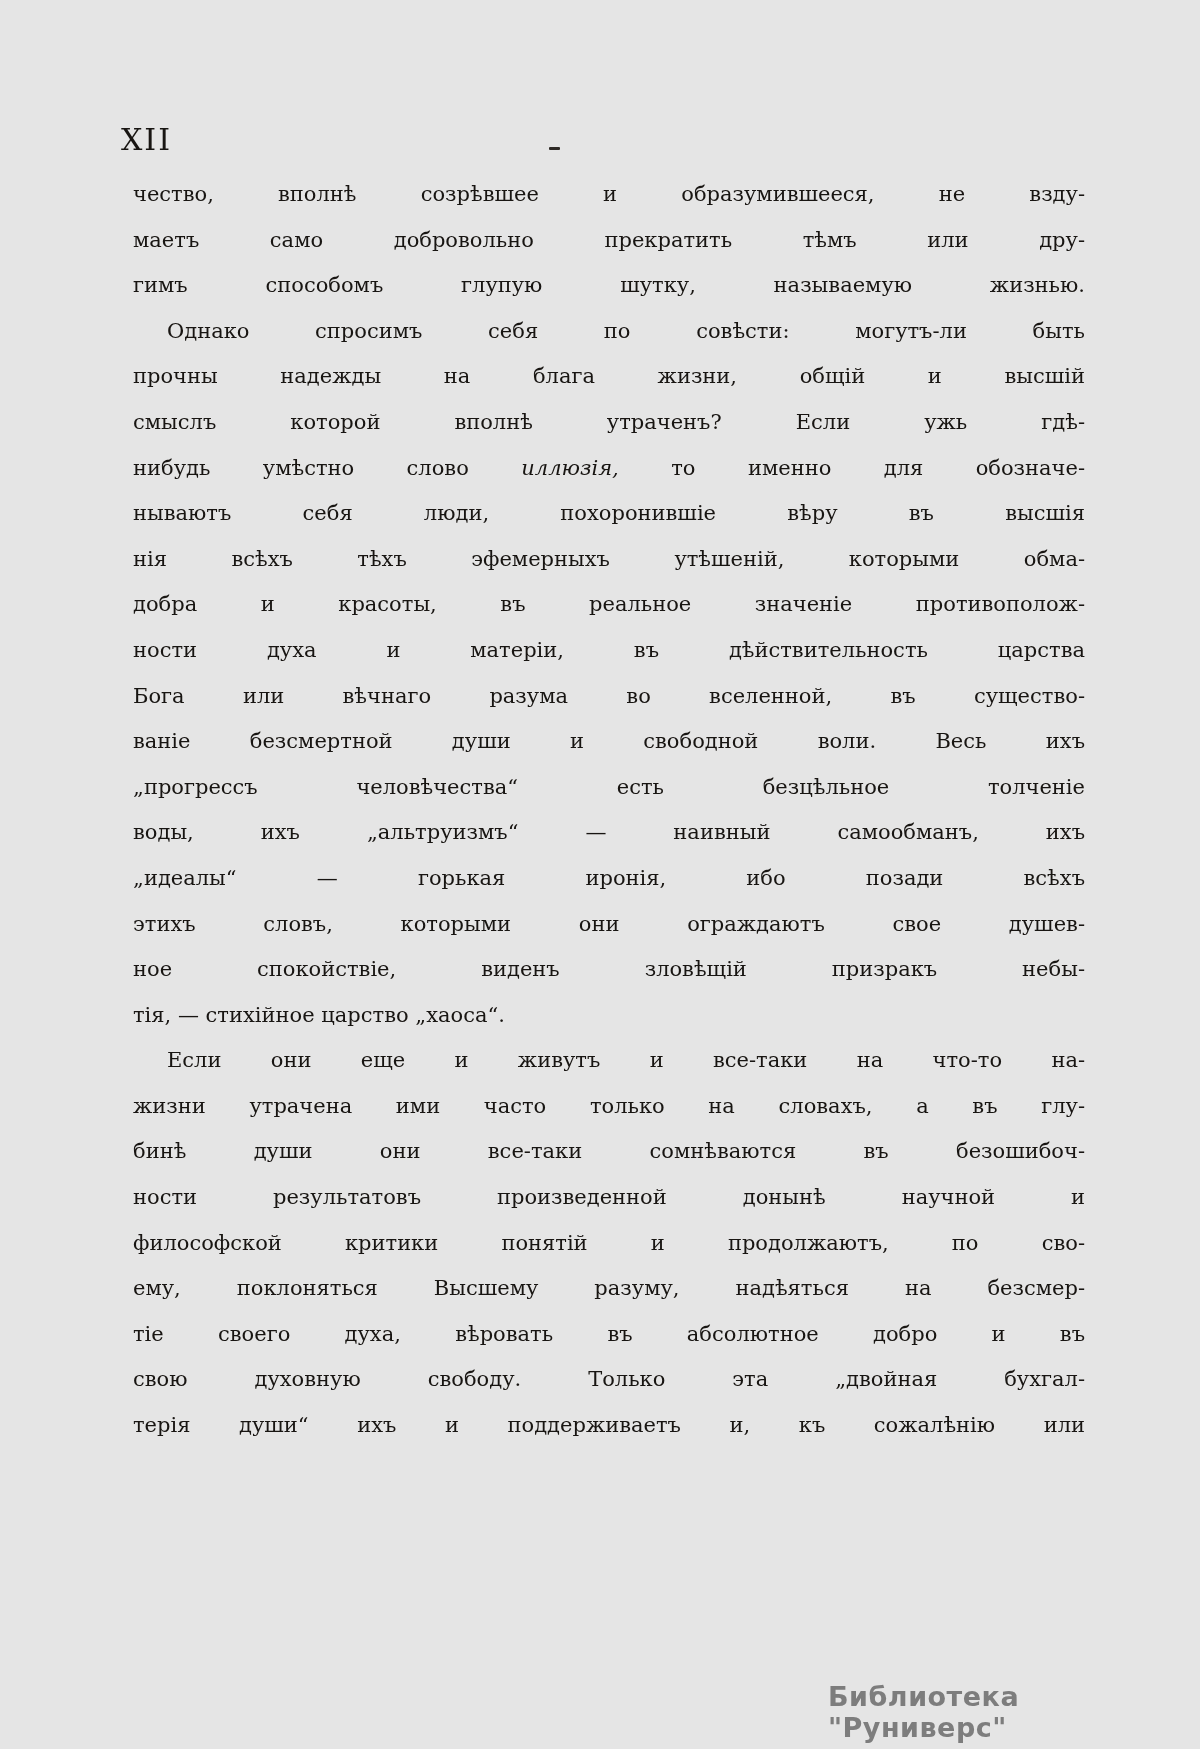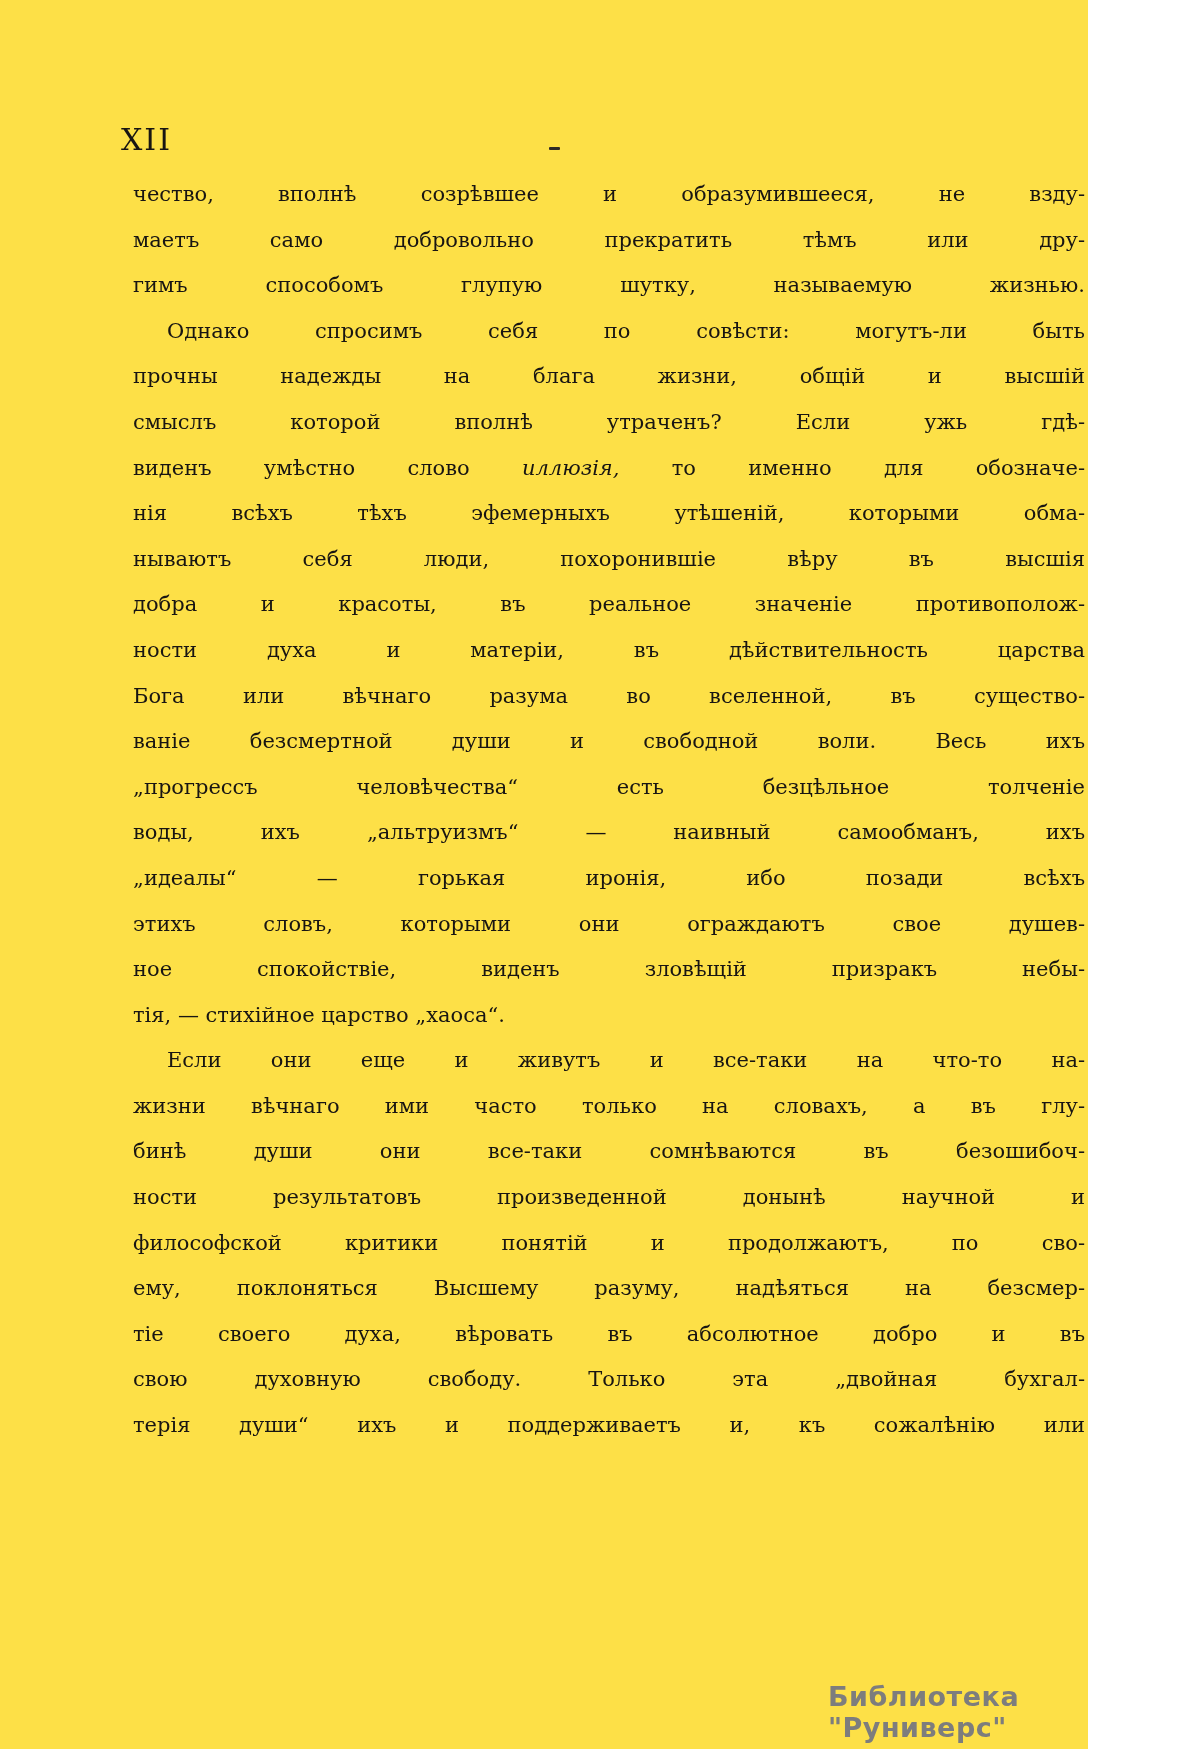--- a/index.html
+++ b/index.html
@@ -2,23 +2,23 @@
 <html><head>
 <meta charset="utf-8">
 <style>
   html, body {
     margin: 0;
     padding: 0;
     background: #ffffff;
   }
   .page {
     position: relative;
-    width: 1088px;
+    width: 1200px;
     height: 1749px;
-    background: #fde047;
+    background: #e5e5e5;
     overflow: hidden;
     font-family: "DejaVu Serif", "Liberation Serif", serif;
     color: #181512;
   }
   .page-number {
     position: absolute;
     left: 121px;
     top: 122px;
     font-size: 30px;
     letter-spacing: 2px;
@@ -76,35 +76,35 @@
 
   <div class="artifact-dash"></div>
 
   <div class="text-block">
       <div class="line"><span>чество, вполнѣ созрѣвшее и образумившееся, не взду-</span></div>
       <div class="line"><span>маетъ само добровольно прекратить тѣмъ или дру-</span></div>
       <div class="line"><span>гимъ способомъ глупую шутку, называемую жизнью.</span></div>
       <div class="line indent"><span>Однако спросимъ себя по совѣсти: могутъ-ли быть</span></div>
       <div class="line"><span>прочны надежды на блага жизни, общій и высшій</span></div>
       <div class="line"><span>смыслъ которой вполнѣ утраченъ? Если ужь гдѣ-</span></div>
-      <div class="line"><span>виденъ умѣстно слово </span><i>иллюзія,</i><span> то именно для обозначе-</span></div>
+      <div class="line"><span>нибудь умѣстно слово </span><i>иллюзія,</i><span> то именно для обозначе-</span></div>
+      <div class="line"><span>нываютъ себя люди, похоронившіе вѣру въ высшія</span></div>
       <div class="line"><span>нія всѣхъ тѣхъ эфемерныхъ утѣшеній, которыми обма-</span></div>
-      <div class="line"><span>нываютъ себя люди, похоронившіе вѣру въ высшія</span></div>
       <div class="line"><span>добра и красоты, въ реальное значеніе противополож-</span></div>
       <div class="line"><span>ности духа и матеріи, въ дѣйствительность царства</span></div>
       <div class="line"><span>Бога или вѣчнаго разума во вселенной, въ существо-</span></div>
       <div class="line"><span>ваніе безсмертной души и свободной воли. Весь ихъ</span></div>
       <div class="line"><span>„прогрессъ человѣчества“ есть безцѣльное толченіе</span></div>
       <div class="line"><span>воды, ихъ „альтруизмъ“ — наивный самообманъ, ихъ</span></div>
       <div class="line"><span>„идеалы“ — горькая иронія, ибо позади всѣхъ</span></div>
       <div class="line"><span>этихъ словъ, которыми они ограждаютъ свое душев-</span></div>
       <div class="line"><span>ное спокойствіе, виденъ зловѣщій призракъ небы-</span></div>
       <div class="line left"><span>тія, — стихійное царство „хаоса“.</span></div>
       <div class="line indent"><span>Если они еще и живутъ и все-таки на что-то на-</span></div>
-      <div class="line"><span>жизни вѣчнаго ими часто только на словахъ, а въ глу-</span></div>
+      <div class="line"><span>жизни утрачена ими часто только на словахъ, а въ глу-</span></div>
       <div class="line"><span>бинѣ души они все-таки сомнѣваются въ безошибоч-</span></div>
       <div class="line"><span>ности результатовъ произведенной донынѣ научной и</span></div>
       <div class="line"><span>философской критики понятій и продолжаютъ, по сво-</span></div>
       <div class="line"><span>ему, поклоняться Высшему разуму, надѣяться на безсмер-</span></div>
       <div class="line"><span>тіе своего духа, вѣровать въ абсолютное добро и въ</span></div>
       <div class="line"><span>свою духовную свободу. Только эта „двойная бухгал-</span></div>
       <div class="line"><span>терія души“ ихъ и поддерживаетъ и, къ сожалѣнію или</span></div>
     </div>
 
   <div class="watermark" style="color: rgb(125, 125, 125);">Библиотека "Руниверс"</div>

